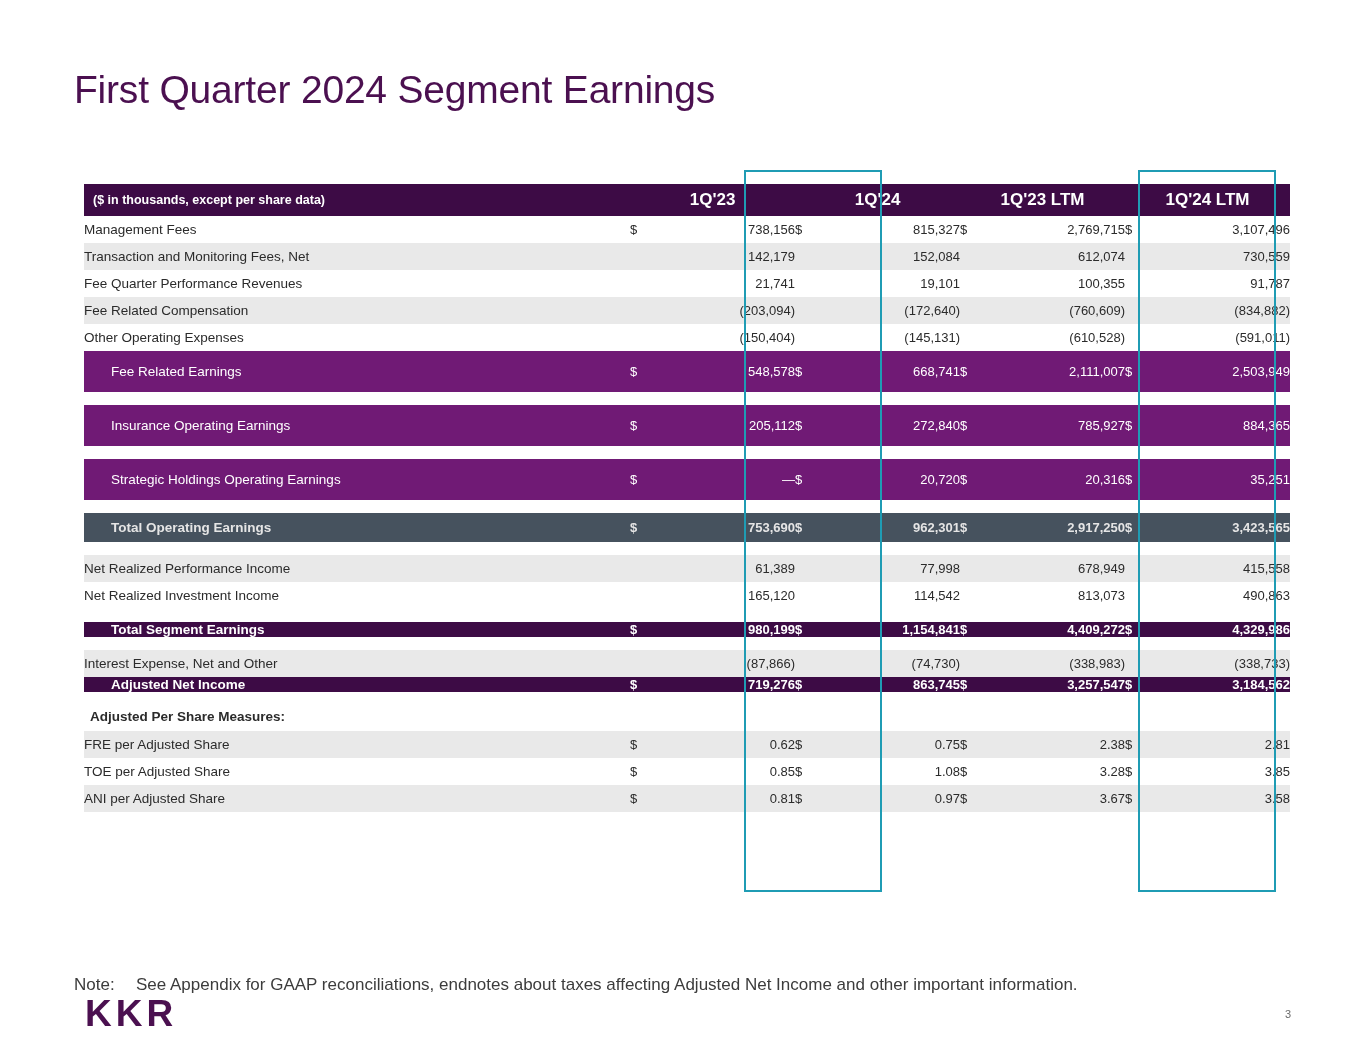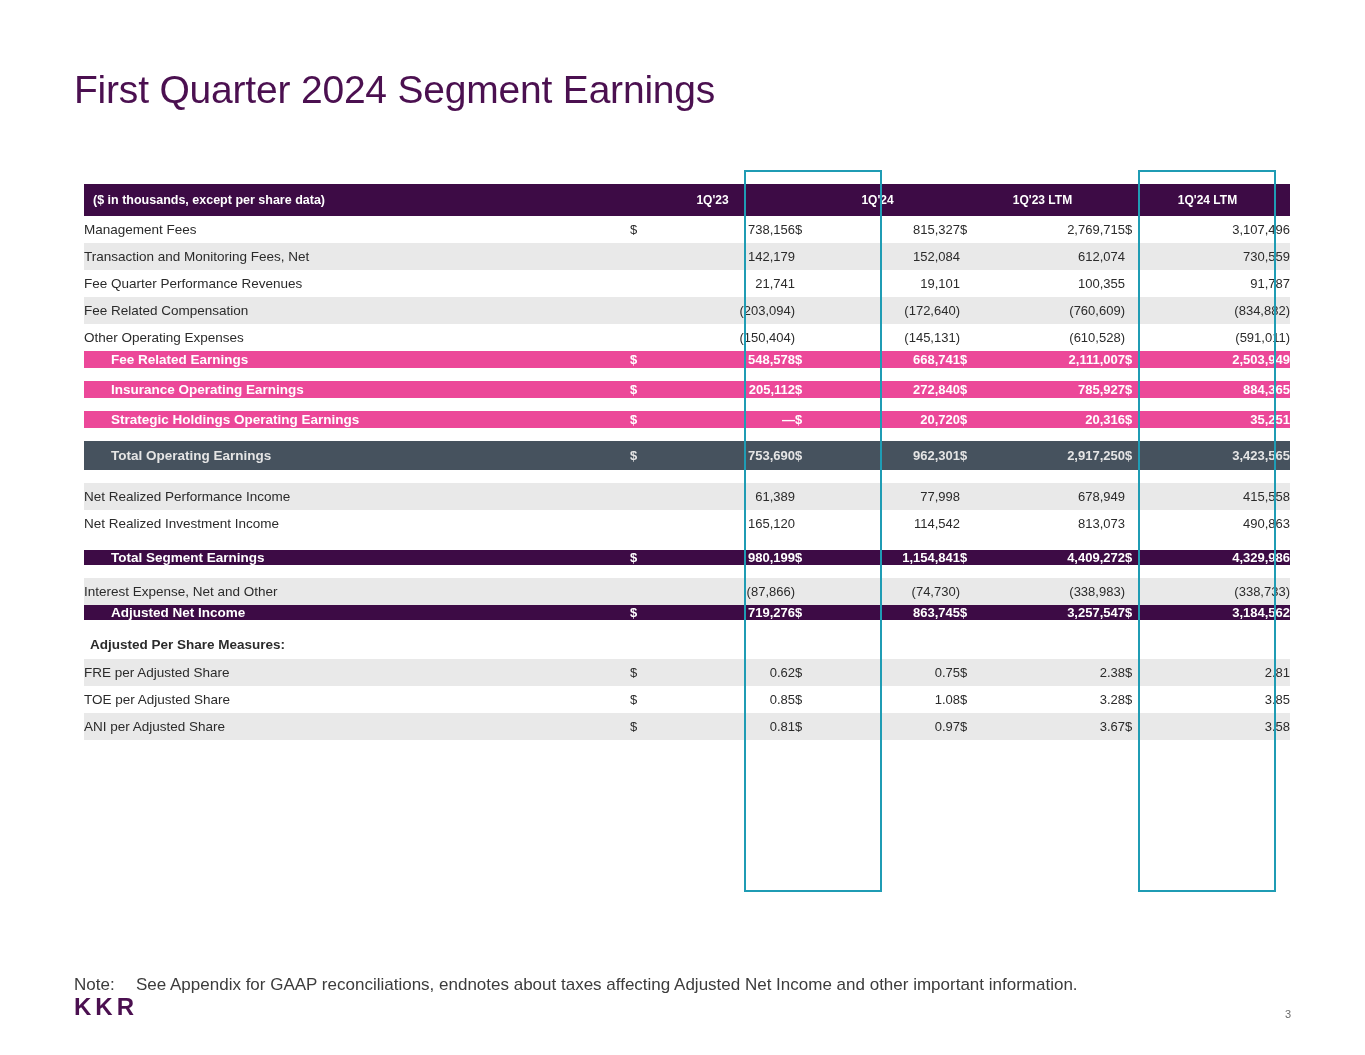--- a/index.html
+++ b/index.html
@@ -72,33 +72,33 @@
   tr.head td {
     background: #3d0b45;
     color: #ffffff;
     font-weight: bold;
     height: 32px;
     font-size: 12.5px;
   }
   tr.head td.label { padding-left: 9px; }
   tr.head td.colhead {
     text-align: center;
-    font-size: 12px;
+    font-size: 17px;
   }
 
   
   tr.shade td { background: #e9e9e9; }
   tr.plain td { background: #ffffff; }
 
   
   tr.gray td {
-    background: #ec4899;
+    background: #701a75;
     color: #ffffff;
-    font-weight: bold;
-    height: 17px;
+    font-weight: normal;
+    height: 41px;
   }
   tr.gray td.label { padding-left: 27px; }
 
   
   tr.slate td {
     background: #46525e;
     color: #e5e5e5;
     font-weight: bold;
     height: 29px;
   }
@@ -155,23 +155,23 @@
     top: 975px;
     font-size: 17px;
     color: #3c3c3c;
   }
   .note .note-label {
     display: inline-block;
     width: 62px;
   }
   .logo {
     position: absolute;
-    left: 74px;
+    left: 85px;
     top: 993px;
-    font-size: 24px;
+    font-size: 37px;
     font-weight: bold;
     color: #4b1050;
     letter-spacing: 4px;
   }
   .page-num {
     position: absolute;
     right: 74px;
     top: 1008px;
     font-size: 11px;
     color: #6b6b6b;

